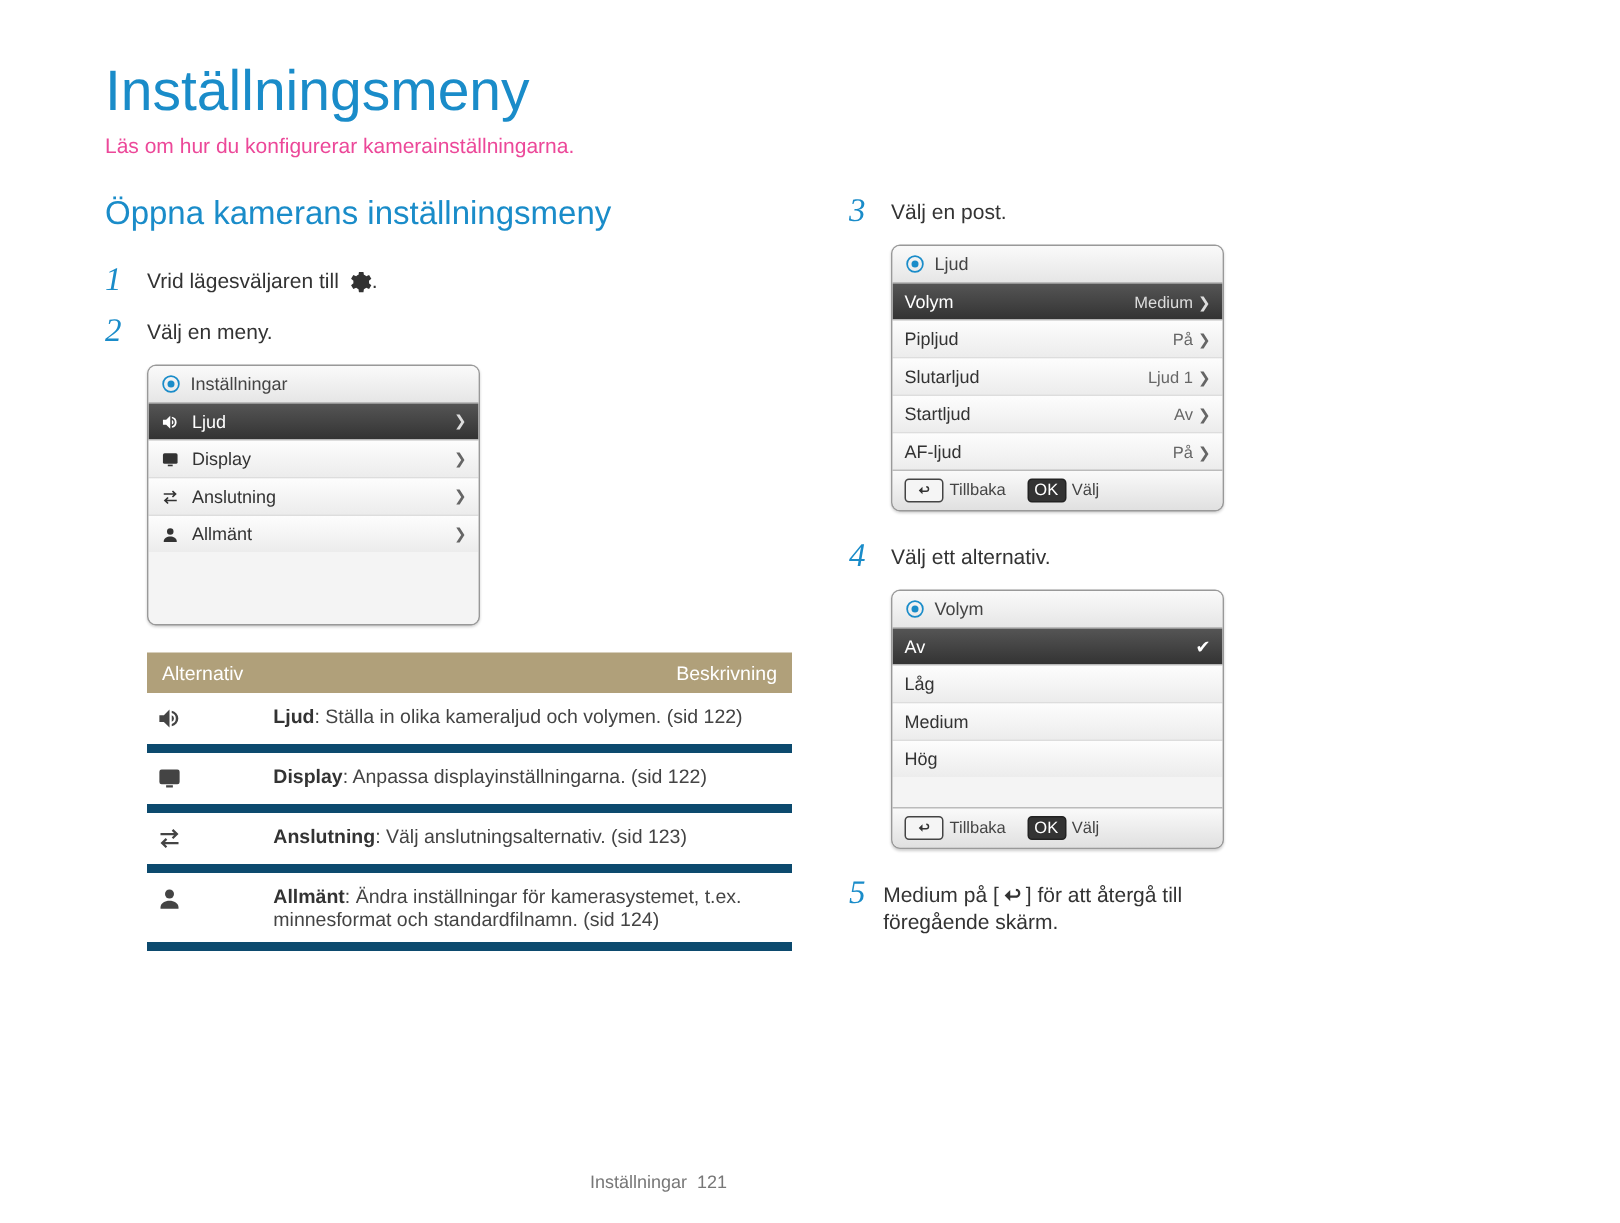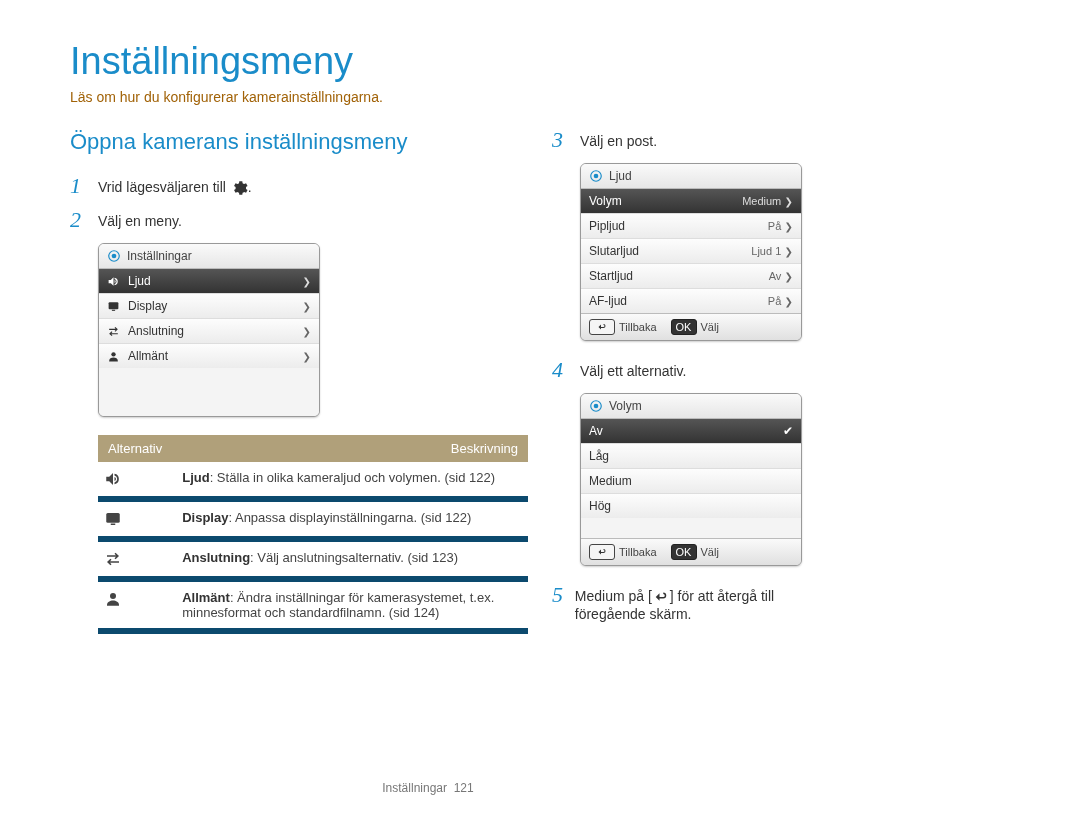--- a/index.html
+++ b/index.html
@@ -1,19 +1,19 @@
 <!DOCTYPE html>
 <html><head>
 <meta charset="utf-8">
 <style>
 html,body{margin:0;padding:0;background:#fff;color:#333;font-family:Arial,Helvetica,sans-serif;font-size:14px}
 .page{width:856px;height:815px;position:relative;box-sizing:border-box;padding:40px 70px 0 70px}
 .title{font-size:38px;color:#1a8cc9;font-weight:300;margin-bottom:6px}
-.intro{font-size:14px;color:#a16207;margin-bottom:24px}
-.cols{display:flex;gap:24px}
+.intro{font-size:14px;color:#ec4899;margin-bottom:24px}
+.cols{display:flex;gap:38px}
 .col{flex:1}
 .subhead{color:#1a8cc9;font-size:22px;font-weight:400;margin-bottom:20px}
 .step{display:flex;gap:10px;margin-bottom:12px;align-items:flex-start}
 .step-num{color:#1a8cc9;font-size:22px;font-style:italic;font-family:Georgia,serif;width:18px;line-height:1}
 .step-text{padding-top:4px}
 .inline-icon{display:inline-flex;width:18px;height:18px;vertical-align:middle}
 .screen{width:220px;margin:8px 0 18px 28px;border:1px solid #999;border-radius:6px;background:#f2f2f2;box-shadow:0 1px 2px rgba(0,0,0,.2);overflow:hidden}
 .screen .hdr{background:linear-gradient(#fafafa,#e6e6e6);padding:5px 8px;font-size:12px;color:#444;border-bottom:1px solid #bbb;display:flex;align-items:center;gap:6px}
 .screen .hdr .icon-slot{width:14px;height:14px}
 .screen .rows{padding:0}
@@ -29,21 +29,21 @@
 .screen .ftr{background:linear-gradient(#fafafa,#e0e0e0);padding:5px 8px;font-size:11px;color:#444;border-top:1px solid #bbb;display:flex;gap:14px;align-items:flex-end}
 .screen .ftr .fitem{display:flex;align-items:center;gap:4px}
 .screen .spacer{height:48px;background:#f4f4f4}
 .key{display:inline-flex;align-items:center;justify-content:center;min-width:18px;height:14px;border:1px solid #444;border-radius:3px;font-size:11px;color:#333;background:#f5f5f5;padding:0 3px}
 .key.dark{background:#333;color:#fff;border-color:#222}
 .desc-table{width:430px;margin:6px 0 0 28px;border-collapse:collapse;font-size:13px}
 .desc-table th{background:#b0a07a;color:#fff;font-weight:400;text-align:right;padding:6px 10px;font-size:13px}
 .desc-table td{border-bottom:6px solid #0c4a6e;padding:8px 10px;vertical-align:top;color:#444}
 .desc-table td.icon-cell{width:30px;text-align:center;padding:8px 6px}
 .desc-table b{font-weight:700;color:#333}
-.pagefoot{position:absolute;bottom:20px;left:0;width:100%;text-align:center;font-size:12px;color:#777}
+.pagefoot{position:absolute;bottom:20px;left:11px;width:100%;text-align:center;font-size:12px;color:#777}
 svg{display:block}
 </style>
 </head>
 <body>
 
 <svg width="0" height="0" style="position:absolute">
   <symbol id="gear" viewBox="0 0 24 24">
       <path fill="currentColor" d="M12 8a4 4 0 100 8 4 4 0 000-8zm9.4 4a7.6 7.6 0 00-.1-1.2l2.1-1.6-2-3.4-2.5 1a7.8 7.8 0 00-2.1-1.2L16.4 3h-4l-.4 2.6a7.8 7.8 0 00-2.1 1.2l-2.5-1-2 3.4 2.1 1.6a7.6 7.6 0 000 2.4L5.4 14.8l2 3.4 2.5-1a7.8 7.8 0 002.1 1.2l.4 2.6h4l.4-2.6a7.8 7.8 0 002.1-1.2l2.5 1 2-3.4-2.1-1.6c.1-.4.1-.8.1-1.2z"></path>
     </symbol>
   <symbol id="speaker" viewBox="0 0 24 24">

